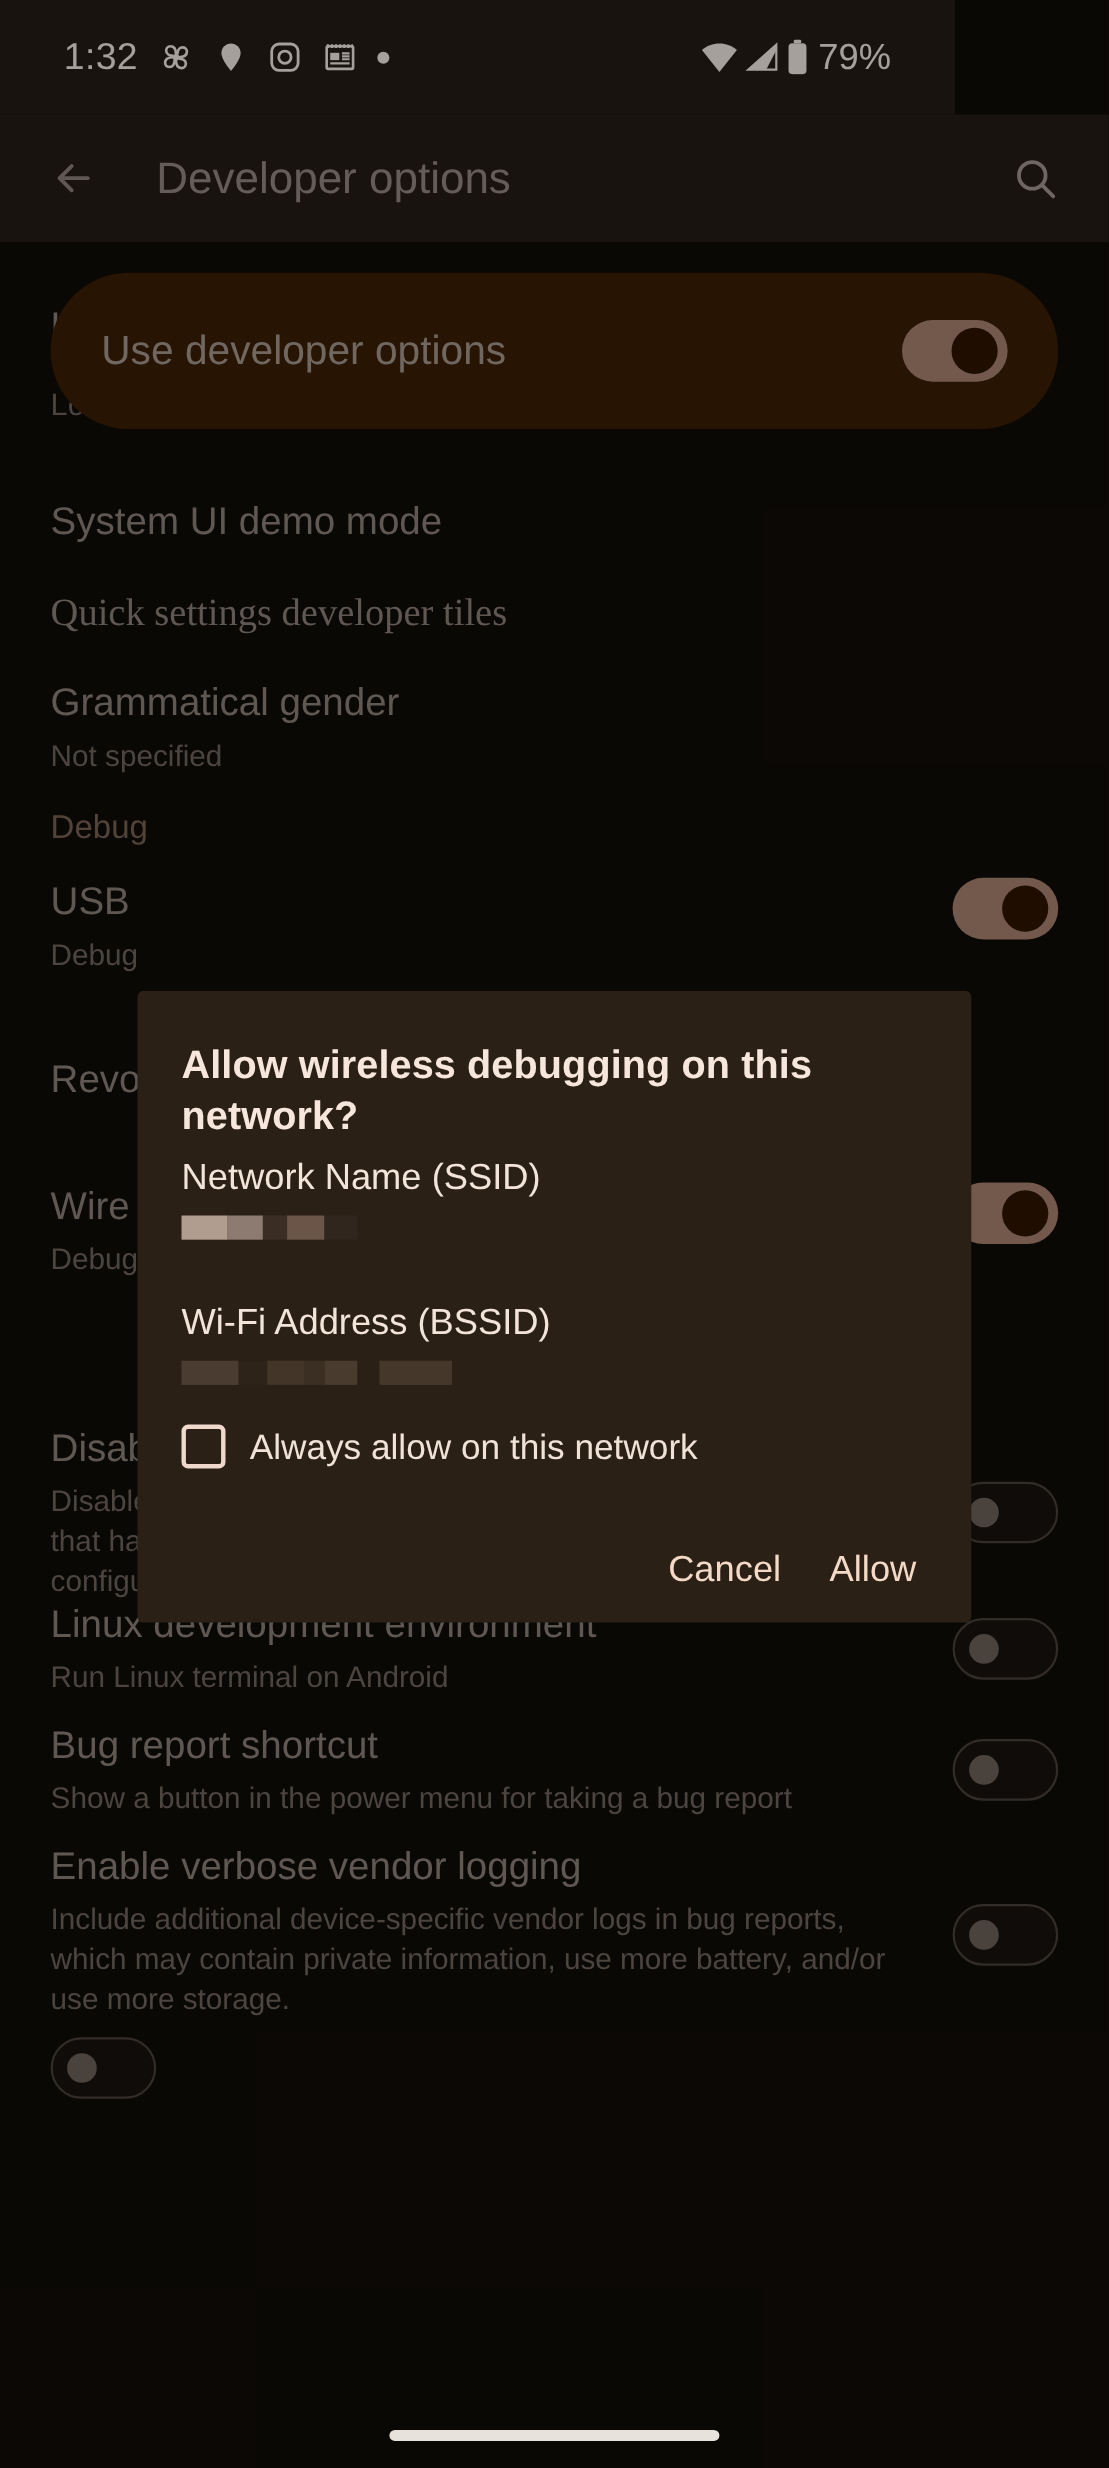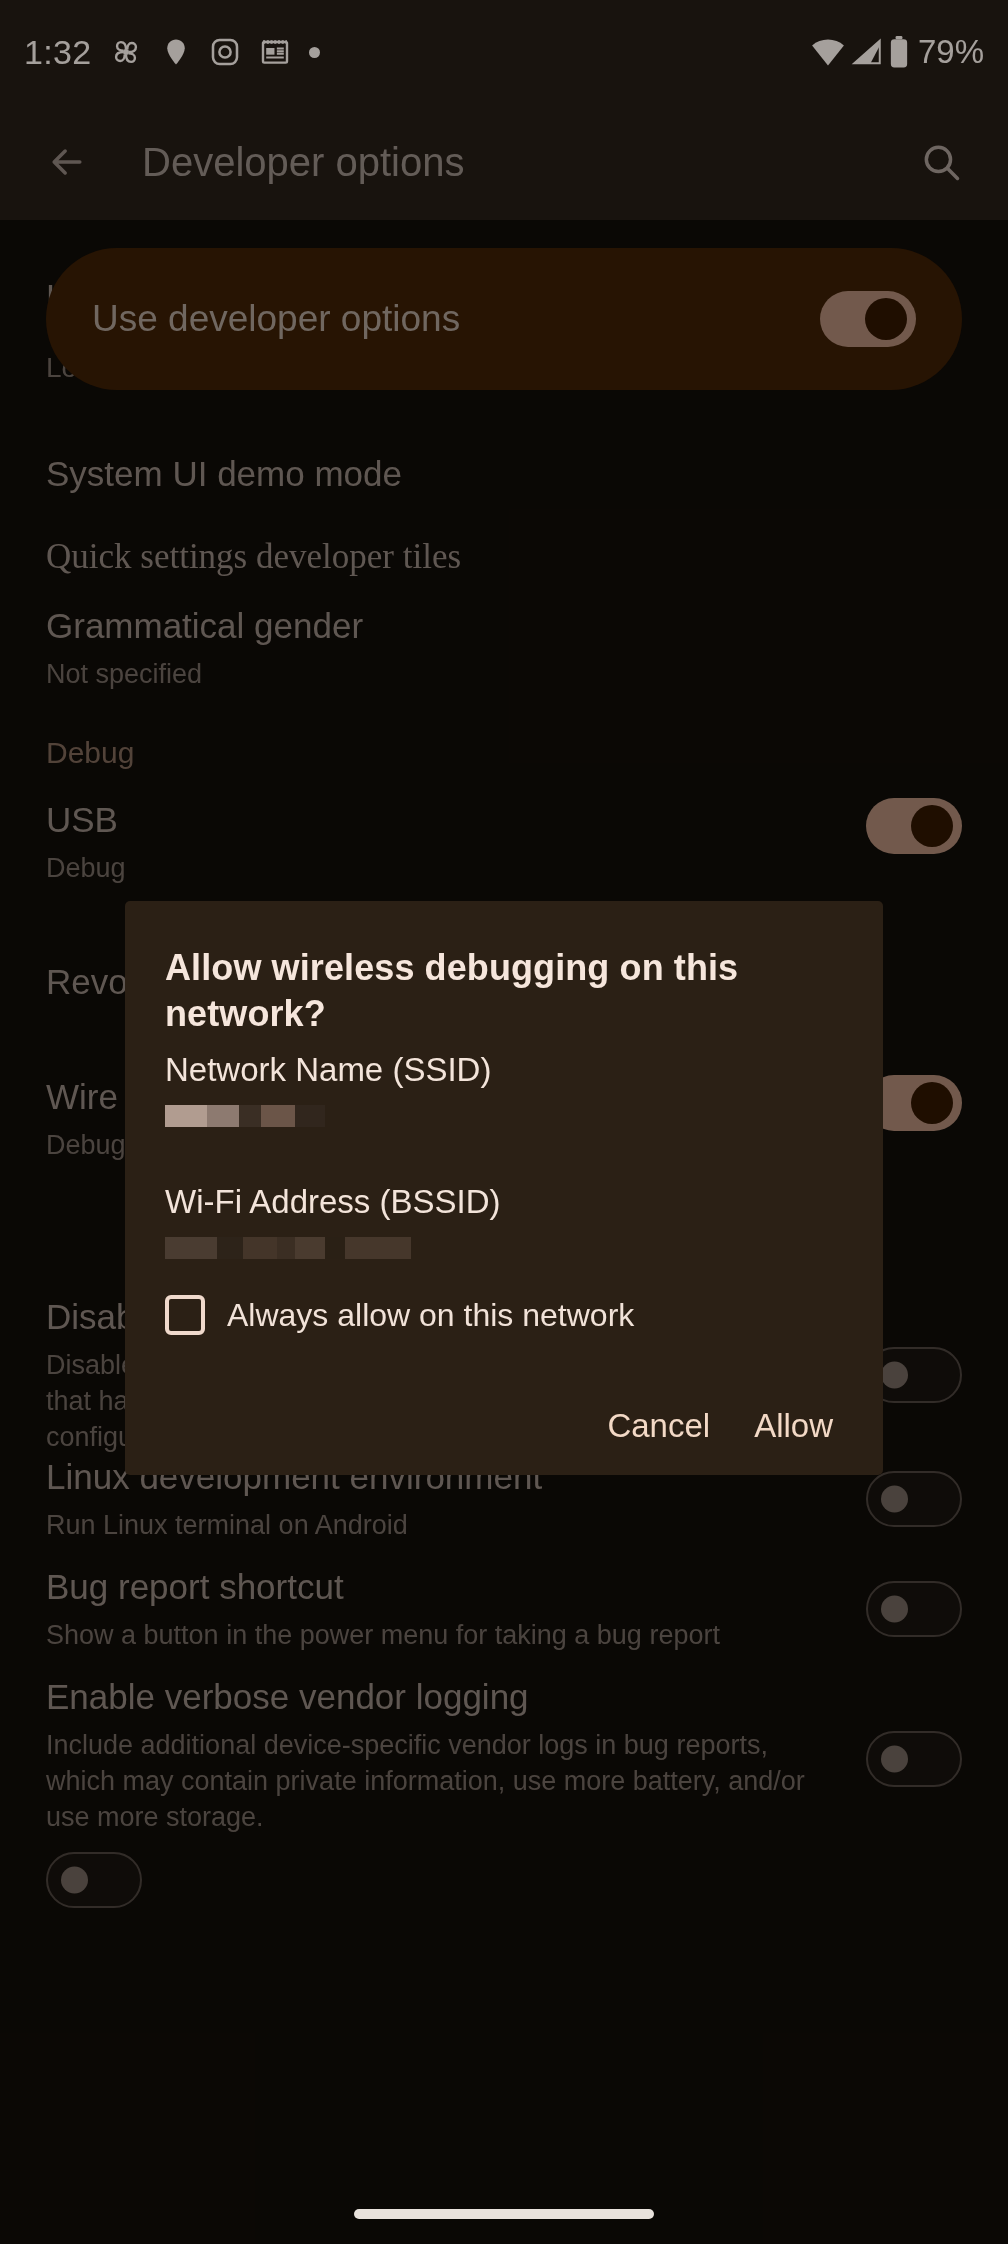--- a/index.html
+++ b/index.html
@@ -12,24 +12,24 @@
   #phone{
     position:relative;
     width:1008px; height:2244px;
     background:#100c08;
     overflow:hidden;
   }
 
   
   .statusbar{
     position:absolute; top:0; left:0;
-    width:1008px; height:104px;
+    width:868px; height:104px;
     background:#241c16;
     display:flex; align-items:center;
-    padding:0 24px;
+    padding:0 58px;
     justify-content:flex-end;
   }
   .sb-left{ display:flex; align-items:center; gap:18px; }
   .sb-clock{ color:#f3ece6; font-size:34px; letter-spacing:.3px; font-weight:400; }
   .sb-icon{ display:flex; align-items:center; justify-content:center; }
   .sb-dot{ width:11px; height:11px; border-radius:50%; background:#f3ece6; }
   .sb-spacer{ flex:1; }
   .sb-right{ display:flex; align-items:center; gap:4px; }
   .sb-batt-text{ color:#f3ece6; font-size:33px; margin-left:4px; }
 
@@ -271,21 +271,21 @@
         <div class="row-title">System UI demo mode</div>
       </div>
     </div>
 
     <div class="row" style="top:315px;font-family:Liberation Serif, serif;">
       <div class="row-text">
         <div class="row-title">Quick settings developer tiles</div>
       </div>
     </div>
 
-    <div class="row" style="top:384px;align-items:center;">
+    <div class="row" style="top:397px;align-items:center;">
       <div class="row-text">
         <div class="row-title">Grammatical gender</div>
         <div class="row-sub">Not specified</div>
       </div>
     </div>
 
     <div class="section-head" style="top:516px;">Debug</div>
 
     <div class="row" style="top:578px;">
       <div class="row-text">

